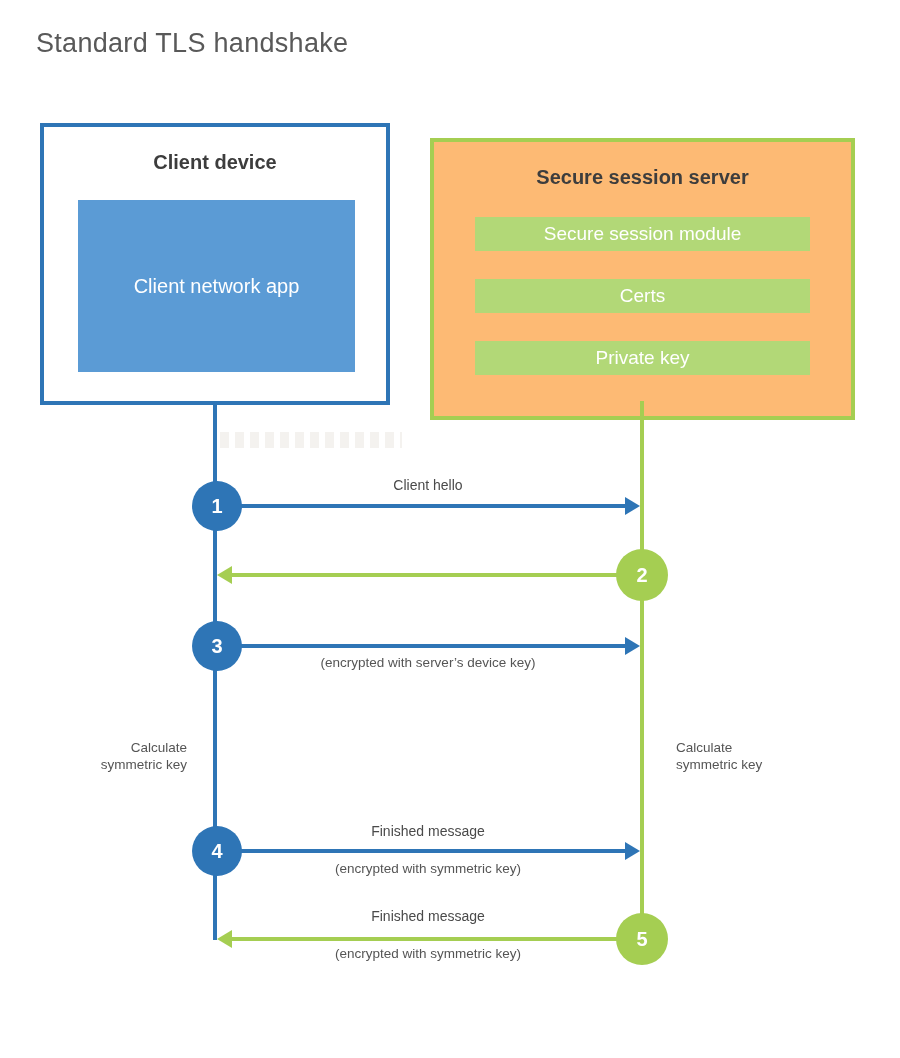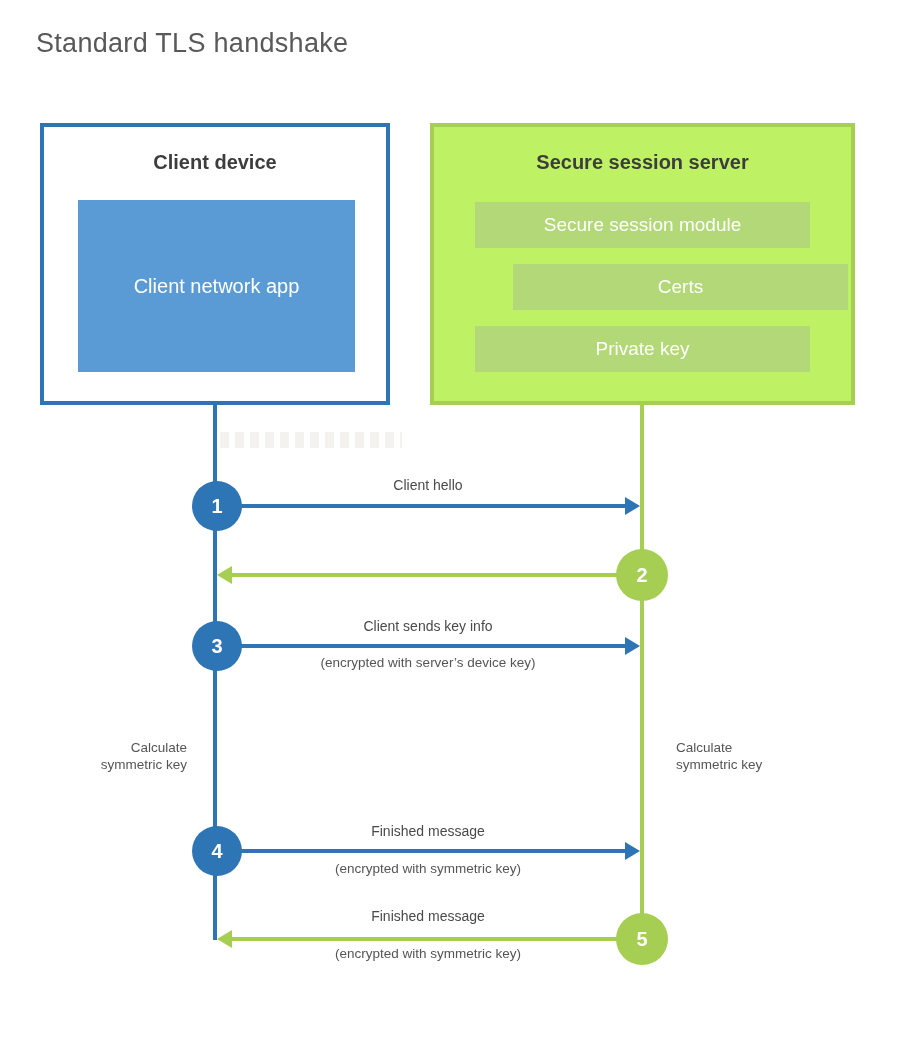--- a/index.html
+++ b/index.html
@@ -25,41 +25,41 @@
     left:36px;top:28px;
     font-size:27px;font-weight:300;color:var(--title);
     letter-spacing:0.3px;
   }
   
   .client-box{
     left:40px;top:123px;width:342px;height:274px;
     border:4px solid var(--blue);background:#fff;
   }
   .server-box{
-    left:430px;top:123px;width:417px;height:274px;
-    border:4px solid var(--green);background:#bef264;
+    left:430px;top:138px;width:417px;height:274px;
+    border:4px solid var(--green);background:#fdba74;
   }
   .box-heading{
     position:absolute;left:0;right:0;top:24px;
     text-align:center;font-weight:700;font-size:20px;color:var(--heading);
   }
   .client-app{
     position:absolute;left:34px;top:73px;width:277px;height:172px;
     background:var(--blue-fill);color:#fff;
     display:flex;align-items:center;justify-content:center;text-align:center;
     font-size:20px;line-height:1.45;
   }
   .client-app span{max-width:190px;}
   .server-bar{
-    position:absolute;left:41px;width:335px;height:46px;
+    position:absolute;left:41px;width:335px;height:34px;
     background:var(--green-fill);color:#fff;
     display:flex;align-items:center;justify-content:center;
     font-size:19px;
   }
-  .bar-1{top:75px;} .bar-2{top:137px;margin-left:38px;} .bar-3{top:199px;}
+  .bar-1{top:75px;} .bar-2{top:137px;} .bar-3{top:199px;}
   
   .vline{width:4px;}
   .vline-blue{left:213px;top:401px;height:539px;background:var(--blue);}
   .vline-green{left:640px;top:401px;height:538px;background:var(--green);}
   .ghost-marks{
     left:220px;top:432px;width:182px;height:16px;
     background:repeating-linear-gradient(90deg,#f4f2ef 0 9px,#ffffff 9px 15px);
   }
   
   .hline{height:4px;}
@@ -120,21 +120,20 @@
   <div class="abs circle circle-blue" style="left:192px;top:481px;">
       <span>1</span>
     </div>
 
   <div class="abs hline hline-green" style="left:230px;top:573px;width:412px;"></div>
   <div class="abs ah ah-left" style="left:217px;top:566px;"></div>
   <div class="abs circle circle-green" style="left:616px;top:549px;">
       <span>2</span>
     </div>
 
-  <div class="abs msg-label" style="top:618px;">Client sends key info</div>
   <div class="abs hline hline-blue" style="left:215px;top:644px;width:412px;"></div>
   <div class="abs ah ah-right" style="left:625px;top:637px;"></div>
   <div class="abs circle circle-blue" style="left:192px;top:621px;">
       <span>3</span>
     </div>
   <div class="abs msg-sublabel" style="top:655px;">(encrypted with server’s device key)</div>
 
   <div class="abs side-note" style="left:56px;top:739px;width:131px;text-align:right;">Calculate
 symmetric key</div>
   <div class="abs side-note" style="left:676px;top:739px;width:150px;text-align:left;">Calculate

